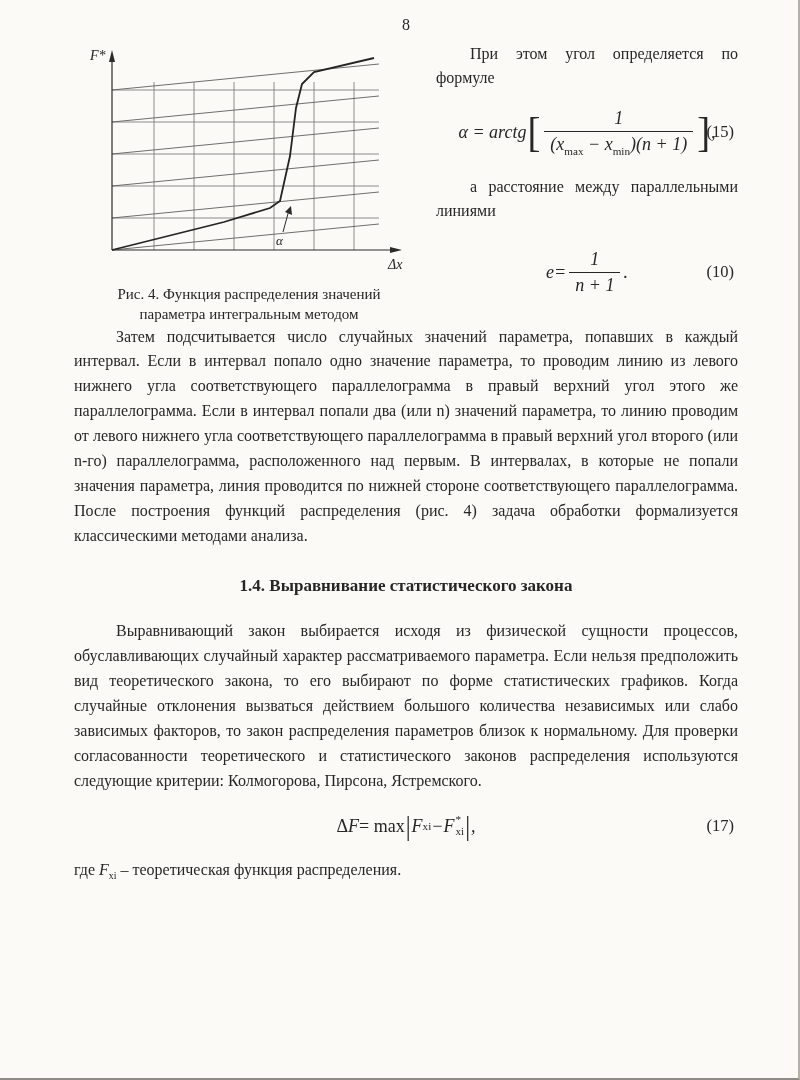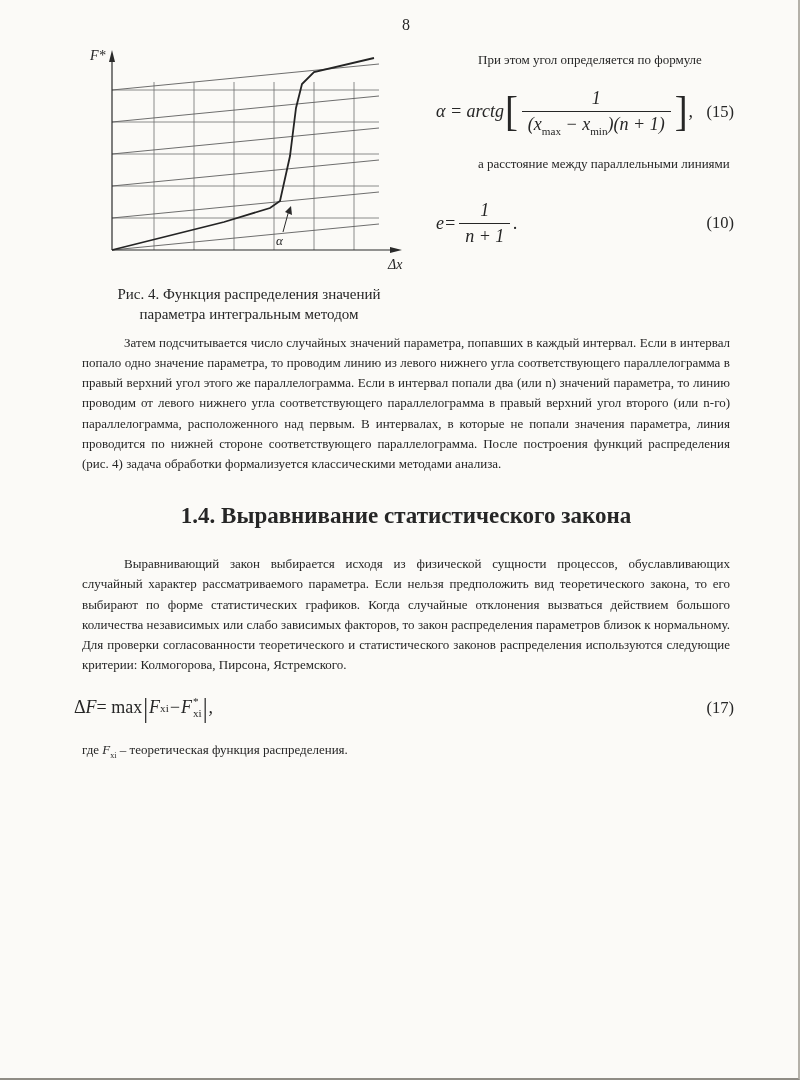--- a/index.html
+++ b/index.html
@@ -16,40 +16,40 @@
   .page-number { text-align:center; font-size:16px; margin-bottom:4px; }
 
   .top { display:flex; align-items:flex-start; }
   .fig { flex:0 0 350px; width:350px; }
   .fig svg { display:block; }
   .fig-caption { text-align:center; font-size:15px; line-height:1.35; margin-top:2px; }
 
   .rcol { flex:1; padding-left:12px; padding-top:4px; }
 
   p.body {
-    font-size:13px; line-height:1.56; text-align:justify;
-    margin:8px; text-indent:42px;
+    font-size:16px; line-height:1.56; text-align:justify;
+    margin:0; text-indent:42px;
   }
   p.noindent { text-indent:0; }
   .rcol p.body { text-indent:34px; line-height:1.5; }
 
   .frow {
-    position:relative; display:flex; justify-content:flex-start; align-items:center;
+    position:relative; display:flex; justify-content:center; align-items:center;
     font-size:18px; font-style:italic; margin:18px 0;
   }
   .frow .fnum { position:absolute; right:4px; font-style:normal; font-size:16.5px; }
   .frac { display:inline-flex; flex-direction:column; align-items:center; margin:0 3px; }
   .frac .num { padding:0 6px 2px; }
   .frac .den { border-top:1.3px solid #262626; padding:2px 6px 0; }
   sub { font-size:0.62em; font-style:normal; }
   .bigbr { font-size:215%; font-weight:300; font-style:normal; display:inline-block; transform:scaleY(1.08); margin:0 1px; line-height:0.9; }
   .vbar { font-size:135%; font-style:normal; display:inline-block; transform:scaleY(1.1); margin:0 1px; }
   .supsub { display:inline-flex; flex-direction:column; align-items:flex-start; font-size:0.62em; line-height:1.05; vertical-align:-0.45em; font-style:normal; margin-left:1px; }
 
-  .heading { text-align:center; font-weight:bold; font-size:23px; line-height:1.55; margin:24px 0 20px; }
+  .heading { text-align:center; font-weight:bold; font-size:17px; line-height:1.55; margin:24px 0 20px; }
 
   .sp-top { margin-top:22px; }
   .sp-sm  { margin-top:12px; }
   .f16 { margin-top:26px; }
 </style>
 </head>
 <body>
 
 <div class="page">
 

